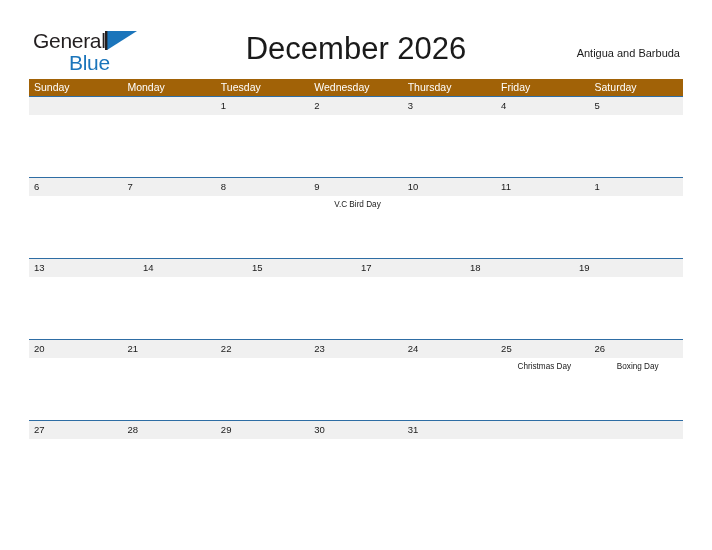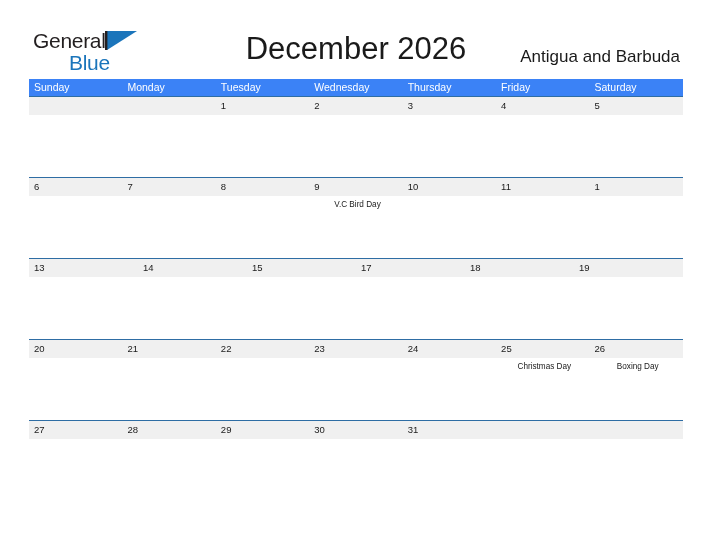--- a/index.html
+++ b/index.html
@@ -67,37 +67,37 @@
     font-weight: 400;
     color: #1a1a1a;
     letter-spacing: 0px;
     font-family: "Liberation Sans", sans-serif;
   }
 
   .region-label {
     position: absolute;
     right: 32px;
     top: 47px;
-    font-size: 17px;
+    font-size: 11px;
     color: #1a1a1a;
     font-weight: 400;
     white-space: nowrap;
   }
 
   
   .calendar {
     position: absolute;
     left: 29px;
     top: 79px;
     width: 654px;
   }
 
   .weekday-header {
     display: flex;
-    background: #3b82f6;
+    background: #a16207;
     height: 17px;
   }
   .weekday-cell {
     flex: 1 1 0;
     min-width: 0;
     color: #ffffff;
     font-size: 10.5px;
     line-height: 17px;
     padding-left: 5px;
     box-sizing: border-box;

